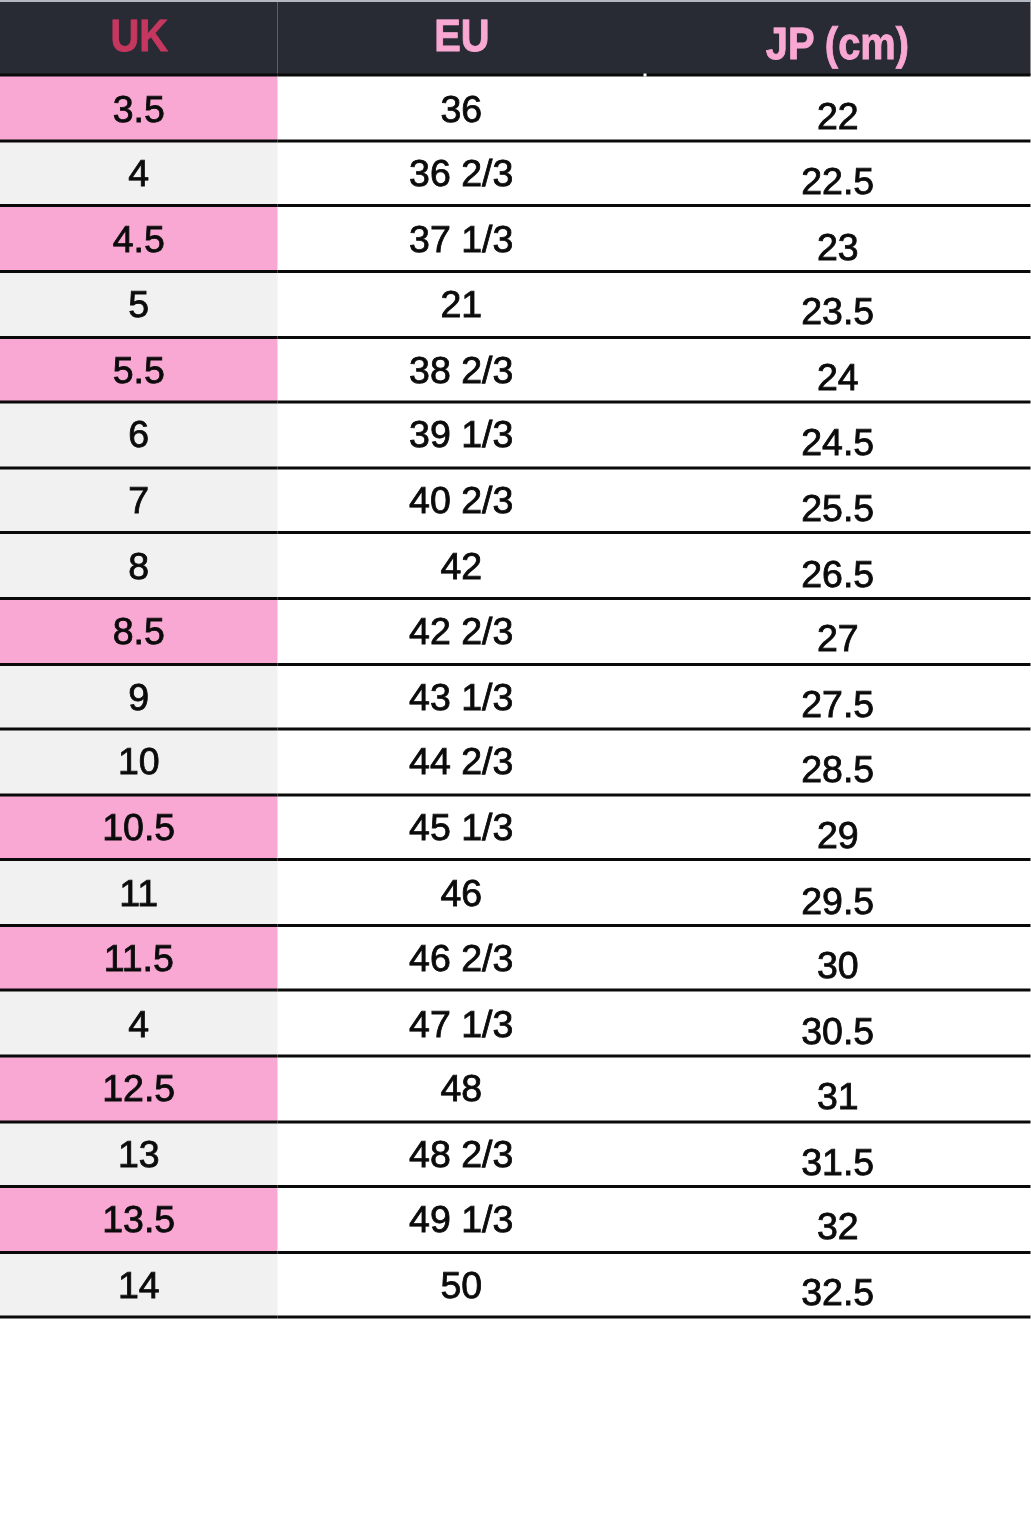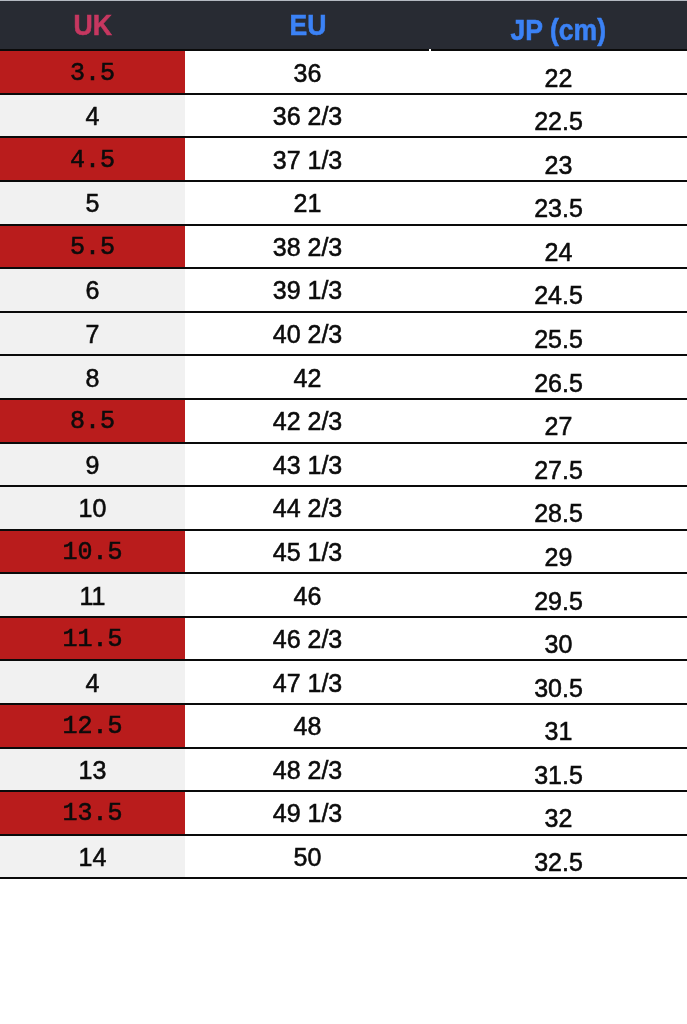--- a/index.html
+++ b/index.html
@@ -18,21 +18,21 @@
     width: 687px;
     border-collapse: collapse;
     table-layout: fixed;
   }
   .size-table th, .size-table td {
     padding: 0;
     margin: 0;
   }
   thead tr { height: 50.3px; background: #282b33; margin-left: 28px; }
   thead th {
-    color: #3b82f6;
+    color: #f9a8d4;
     font-size: 30.2px;
     font-weight: bold;
     text-align: center;
     vertical-align: middle;
     border-bottom: 2px solid #0a0a0a;
   }
   thead th.col-uk { color: #c63760; }
   thead th .hlabel {
     display: inline-block;
     transform: scaleX(0.88) translateY(0.2px);
@@ -56,21 +56,21 @@
   .col-eu { width: 245px; }
   .col-jp { width: 257px; }
   tbody td span.cell-val {
     display: inline-block;
     transform: translateY(1px);
   }
   tbody td.col-jp span.cell-val {
     transform: translateY(6.2px);
     text-align: center;
   }
-  tbody tr.odd td.col-uk { background: #b91c1c; font-family: Liberation Mono, monospace; }
+  tbody tr.odd td.col-uk { background: #f9a8d4; }
   tbody tr.even td.col-uk { background: #f1f1f1; }
   .top-edge {
     position: absolute;
     left: 0;
     top: 0;
     width: 687px;
     height: 1px;
     background: #b4b9c1;
     z-index: 5;
   }

